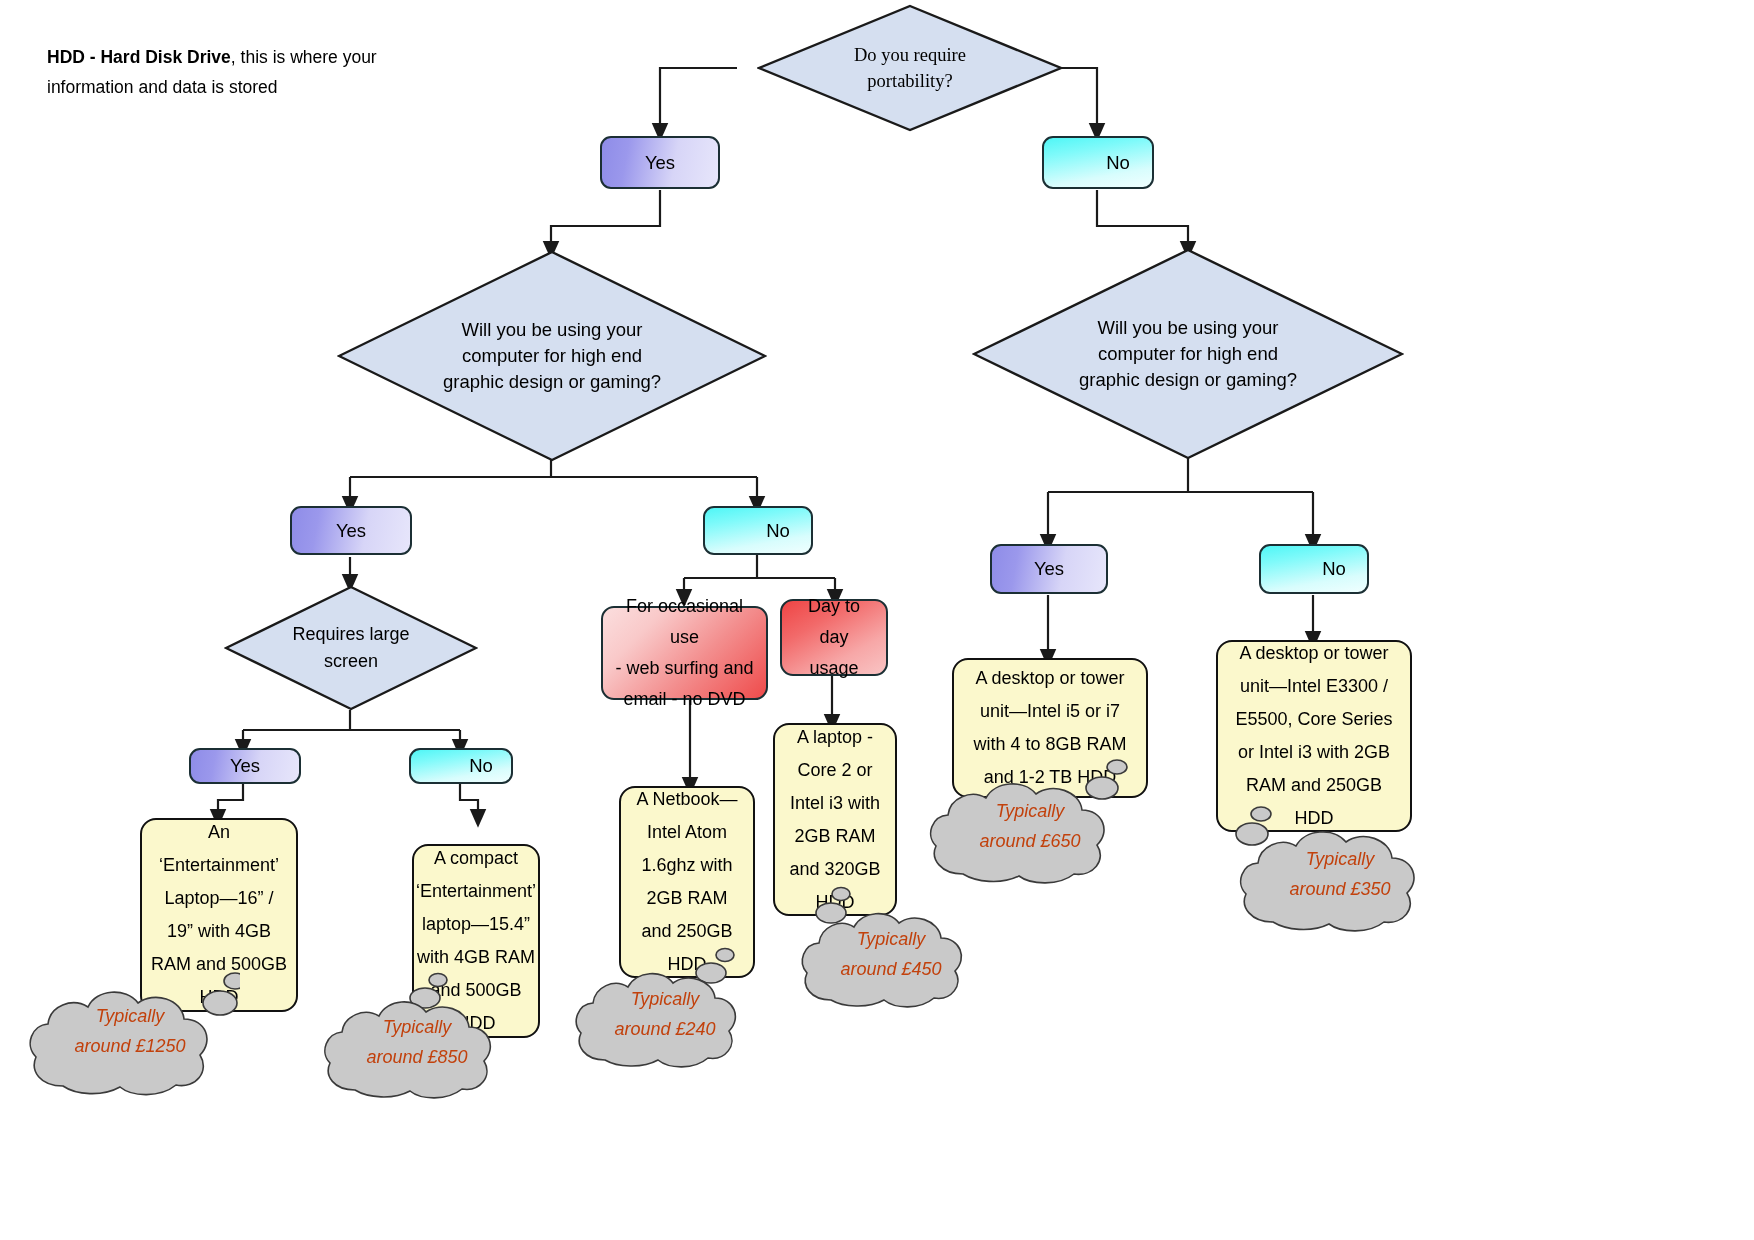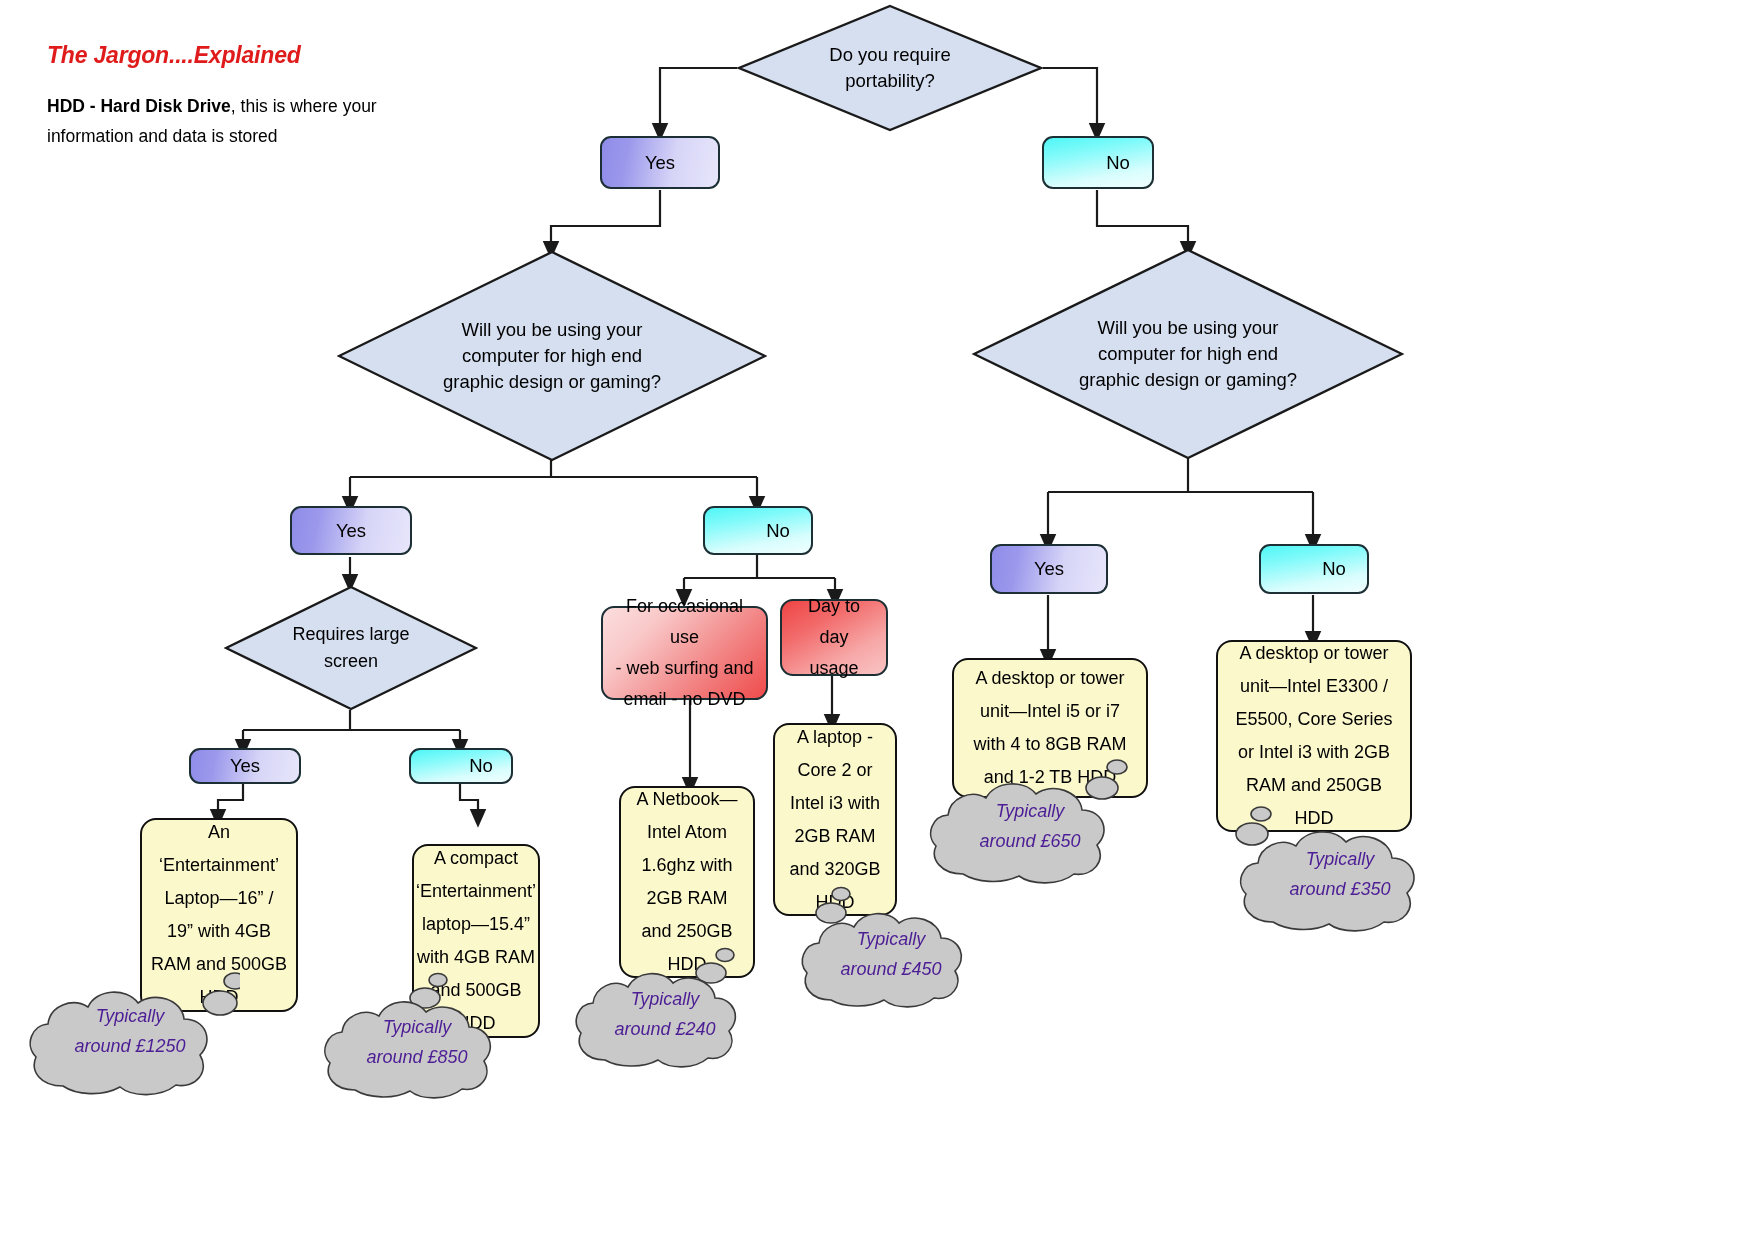--- a/index.html
+++ b/index.html
@@ -141,21 +141,21 @@
   }
   .cloud svg { display: block; }
   .cloud .ctext {
     position: absolute;
     left: 0;
     width: 100%;
     text-align: center;
     font-style: italic;
     font-size: 18px;
     line-height: 30px;
-    color: #4c1d95;
+    color: #c2410c;
     white-space: pre-line;
     pointer-events: none;
   }
 </style>
 </head>
 <body>
 
 <div id="canvas">
 
   <svg id="wires" viewBox="0 0 1754 1240">
@@ -204,27 +204,26 @@
       <path d="M1048,492 L1048,543" marker-end="url(#ah)"></path>
       <path d="M1313,492 L1313,543" marker-end="url(#ah)"></path>
 
       <path d="M1048,595 L1048,658" marker-end="url(#ah)"></path>
 
       <path d="M1313,595 L1313,640" marker-end="url(#ah)"></path>
     </g>
   </svg>
 
   <div id="jargon">
-    <div id="jargon-title">The Jargon....Explained</div>
     <div class="jargon-para">
       <b>HDD - Hard Disk Drive</b><span>, this is where your information and data is stored</span>
     </div>
   </div>
 
-  <div class="diamond" style="left:737px; top:4px; width:306px; height:128px;">
+  <div class="diamond" style="left:757px; top:4px; width:306px; height:128px;font-family:Liberation Serif, serif;">
     <svg class="dshape" viewBox="0 0 306 128" preserveAspectRatio="none">
       <polygon points="153,2 304,64 153,126 2,64" fill="#d5dff0" stroke="#1a1a1a" stroke-width="2.4"></polygon>
     </svg>
     <div class="dtext">Do you require
 portability?</div>
   </div>
 
   <div class="pill yes" style="left:600px; top:136px; width:120px; height:53px;">
     <span>Yes</span>
   </div>

